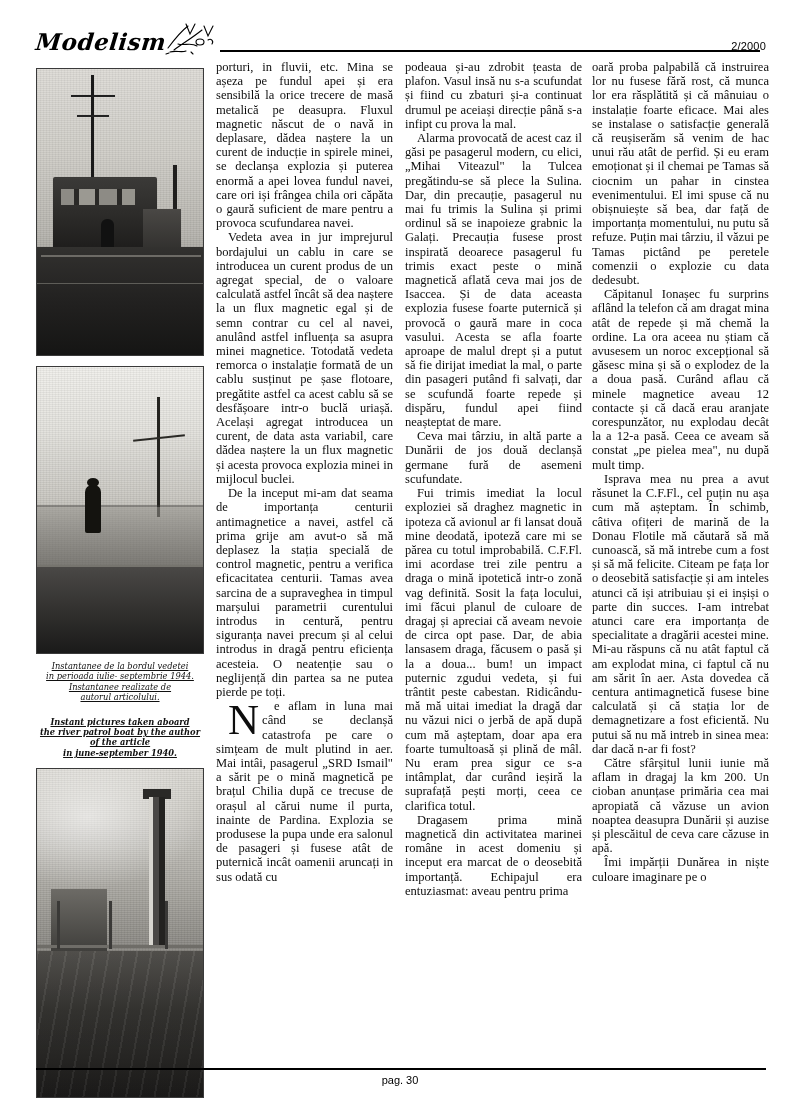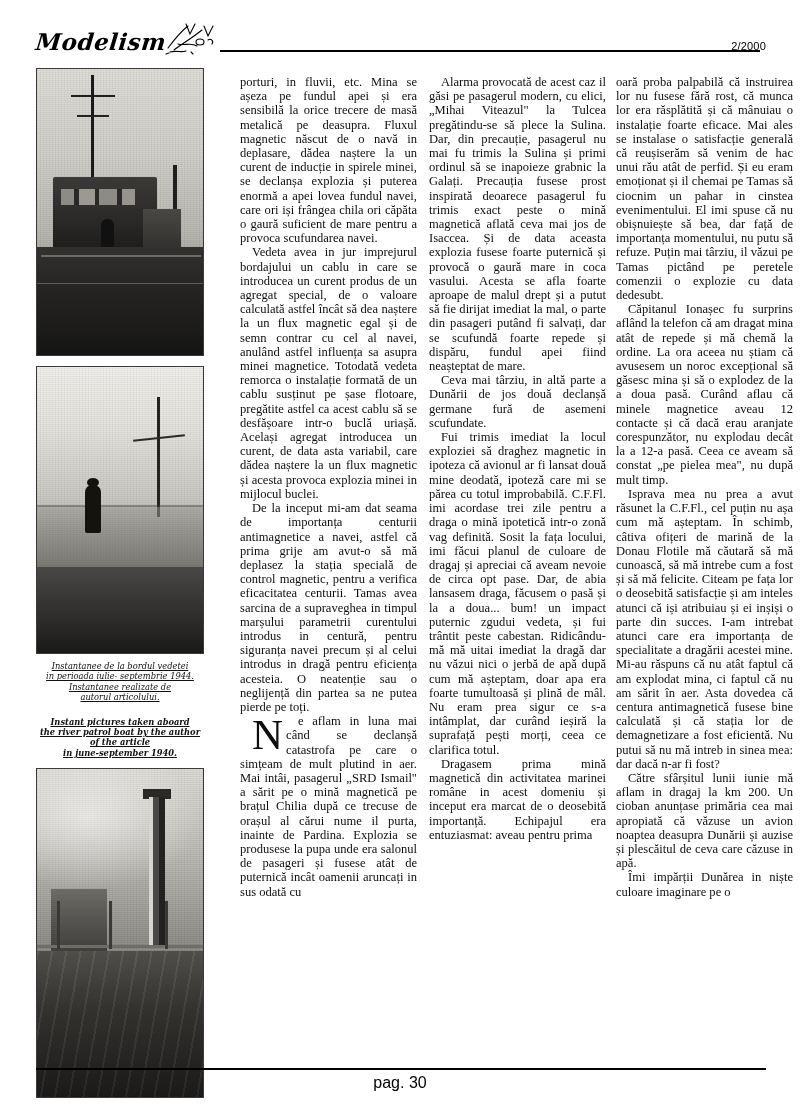--- a/index.html
+++ b/index.html
@@ -65,29 +65,28 @@
     top: 18px;
     font-family: "Liberation Sans", sans-serif;
     font-size: 11px;
     color: #000;
     letter-spacing: 0.2px;
   }
 
   
   .col {
     position: absolute;
-    top: 75px;
+    top: 60px;
     width: 177px;
     font-size: 12.55px;
     line-height: 14.2px;
     text-align: justify;
     text-justify: inter-word;
     color: #0d0d0d;
     hyphens: none;
-    margin-left: 24px;
   }
   .col p {
     margin: 0;
     text-indent: 12px;
   }
   .col p.noindent { text-indent: 0; }
   .col-2 { left: 405px; }
   .col-3 { left: 592px; }
 
   
@@ -359,21 +358,21 @@
     height: 2px;
     background: #000;
   }
   .footer-page {
     position: absolute;
     left: 0;
     top: 1074px;
     width: 800px;
     text-align: center;
     font-family: "Liberation Sans", sans-serif;
-    font-size: 16px;
+    font-size: 11px;
     color: #000;
   }
 </style>
 </head>
 <body>
 
 <div class="page">
 
   <div class="masthead">
     <div class="masthead-title">Modelism</div>
@@ -457,20 +456,21 @@
   </div>
 
   <div class="col col-1" style="left:216px">
     <p class="noindent">porturi, in fluvii, etc. Mina se așeza pe fundul apei și era sensibilă la orice trecere de masă metalică pe deasupra. Fluxul magnetic născut de o navă in deplasare, dădea naștere la un curent de inducție in spirele minei, se declanșa explozia și puterea enormă a apei lovea fundul navei, care ori iși frângea chila ori căpăta o gaură suficient de mare pentru a provoca scufundarea navei.</p>
     <p>Vedeta avea in jur imprejurul bordajului un cablu in care se introducea un curent produs de un agregat special, de o valoare calculată astfel încât să dea naștere la un flux magnetic egal și de semn contrar cu cel al navei, anulând astfel influența sa asupra minei magnetice. Totodată vedeta remorca o instalație formată de un cablu susținut pe șase flotoare, pregătite astfel ca acest cablu să se desfășoare intr-o buclă uriașă. Același agregat introducea un curent, de data asta variabil, care dădea naștere la un flux magnetic și acesta provoca explozia minei in mijlocul buclei.</p>
     <p>De la inceput mi-am dat seama de importanța centurii antimagnetice a navei, astfel că prima grije am avut-o să mă deplasez la stația specială de control magnetic, pentru a verifica eficacitatea centurii. Tamas avea sarcina de a supraveghea in timpul marșului parametrii curentului introdus in centură, pentru siguranța navei precum și al celui introdus in dragă pentru eficiența acesteia. O neatenție sau o neglijență din partea sa ne putea pierde pe toți.</p>
     <p class="dropcap-para"><span class="dropcap">N</span><span>e aflam in luna mai când se declanșă catastrofa pe care o simțeam de mult plutind in aer. Mai intâi, pasagerul „SRD Ismail" a sărit pe o mină magnetică pe brațul Chilia după ce trecuse de orașul al cărui nume il purta, inainte de Pardina. Explozia se produsese la pupa unde era salonul de pasageri și fusese atât de puternică incât oamenii aruncați in sus odată cu</span></p>
   </div>
 
   <div class="col col-2">
+    <p class="noindent">podeaua și-au zdrobit țeasta de plafon. Vasul insă nu s-a scufundat și fiind cu zbaturi și-a continuat drumul pe aceiași direcție până s-a infipt cu prova la mal.</p>
     <p>Alarma provocată de acest caz il găsi pe pasagerul modern, cu elici, „Mihai Viteazul" la Tulcea pregătindu-se să plece la Sulina. Dar, din precauție, pasagerul nu mai fu trimis la Sulina și primi ordinul  să se inapoieze grabnic la Galați. Precauția fusese prost inspirată deoarece pasagerul fu trimis exact peste o mină magnetică aflată ceva mai jos de Isaccea. Și de data aceasta explozia fusese foarte puternică și provocă o gaură mare in coca vasului. Acesta se afla foarte aproape de malul drept și a putut să fie dirijat imediat la mal, o parte din pasageri putând fi salvați, dar se scufundă foarte repede și dispăru, fundul apei fiind neașteptat de mare.</p>
     <p>Ceva mai târziu, in altă parte a Dunării de jos două declanșă germane fură de asemeni scufundate.</p>
     <p>Fui trimis imediat la locul exploziei să draghez magnetic in ipoteza că avionul ar fi lansat două mine deodată, ipoteză care mi se părea cu totul improbabilă. C.F.Fl. imi acordase trei zile pentru a draga o mină ipotetică intr-o zonă vag definită. Sosit la fața locului, imi făcui planul de culoare de dragaj și apreciai că aveam nevoie de circa opt pase. Dar, de abia lansasem draga, făcusem o pasă și la a doua... bum! un impact puternic zgudui vedeta, și fui trântit peste cabestan. Ridicându-mă mă uitai imediat la dragă dar nu văzui nici o jerbă de apă după cum mă așteptam, doar apa era foarte tumultoasă și plină de mâl. Nu eram prea sigur ce s-a intâmplat, dar curând ieșiră la suprafață pești morți, ceea ce clarifica totul.</p>
     <p>Dragasem prima mină magnetică din activitatea marinei române in acest domeniu și inceput era marcat de o deosebită importanță. Echipajul era entuziasmat: aveau pentru prima</p>
   </div>
 
   <div class="col col-3">
     <p class="noindent">oară proba palpabilă că instruirea lor nu fusese fără rost, că munca lor era răsplătită și că mânuiau o instalație foarte eficace. Mai ales se instalase o satisfacție generală că reușiserăm să venim de hac unui rău atât de perfid. Și eu eram emoționat și il chemai pe Tamas să ciocnim un pahar in cinstea evenimentului. El imi spuse că nu obișnuiește să bea, dar față de importanța momentului, nu putu să refuze. Puțin mai târziu, il văzui pe Tamas pictând pe peretele comenzii o explozie cu data dedesubt.</p>
     <p>Căpitanul Ionașec fu surprins aflând la telefon că am dragat mina atât de repede și mă chemă la ordine. La ora aceea nu știam că avusesem un noroc excepțional să găsesc mina și să o explodez de la a doua pasă. Curând aflau că minele magnetice aveau 12 contacte și că dacă erau aranjate corespunzător, nu explodau decât la a 12-a pasă. Ceea ce aveam să constat „pe pielea mea", nu după mult timp.</p>
     <p>Isprava mea nu prea a avut răsunet la C.F.Fl., cel puțin nu așa cum mă așteptam. În schimb, câtiva ofițeri de marină de la Donau Flotile mă căutară să mă cunoască, să mă intrebe cum a fost și să mă felicite. Citeam pe fața lor o deosebită satisfacție și am inteles atunci că iși atribuiau și ei inșiși o parte din succes. I-am intrebat atunci care era importanța de specialitate a dragării acestei mine. Mi-au răspuns că nu atât faptul că am explodat mina, ci faptul că nu am sărit în aer. Asta dovedea că centura antimagnetică fusese bine calculată și că stația lor de demagnetizare a fost eficientă. Nu putui să nu mă intreb in sinea mea: dar dacă n-ar fi fost?</p>

